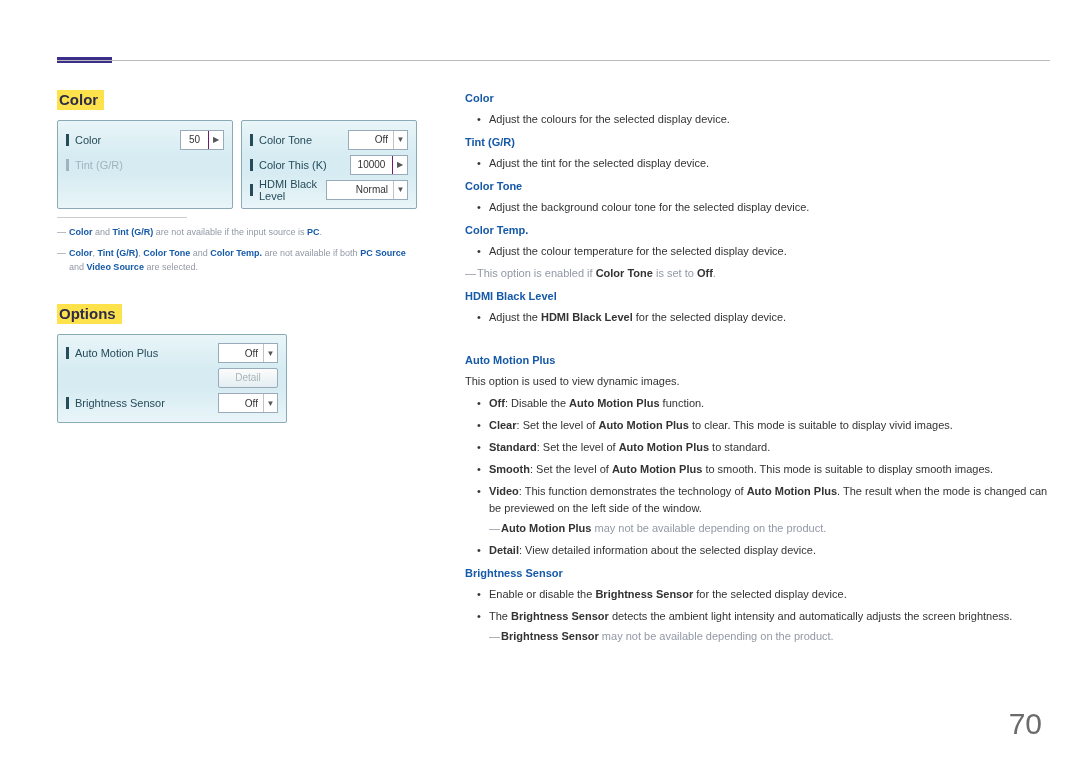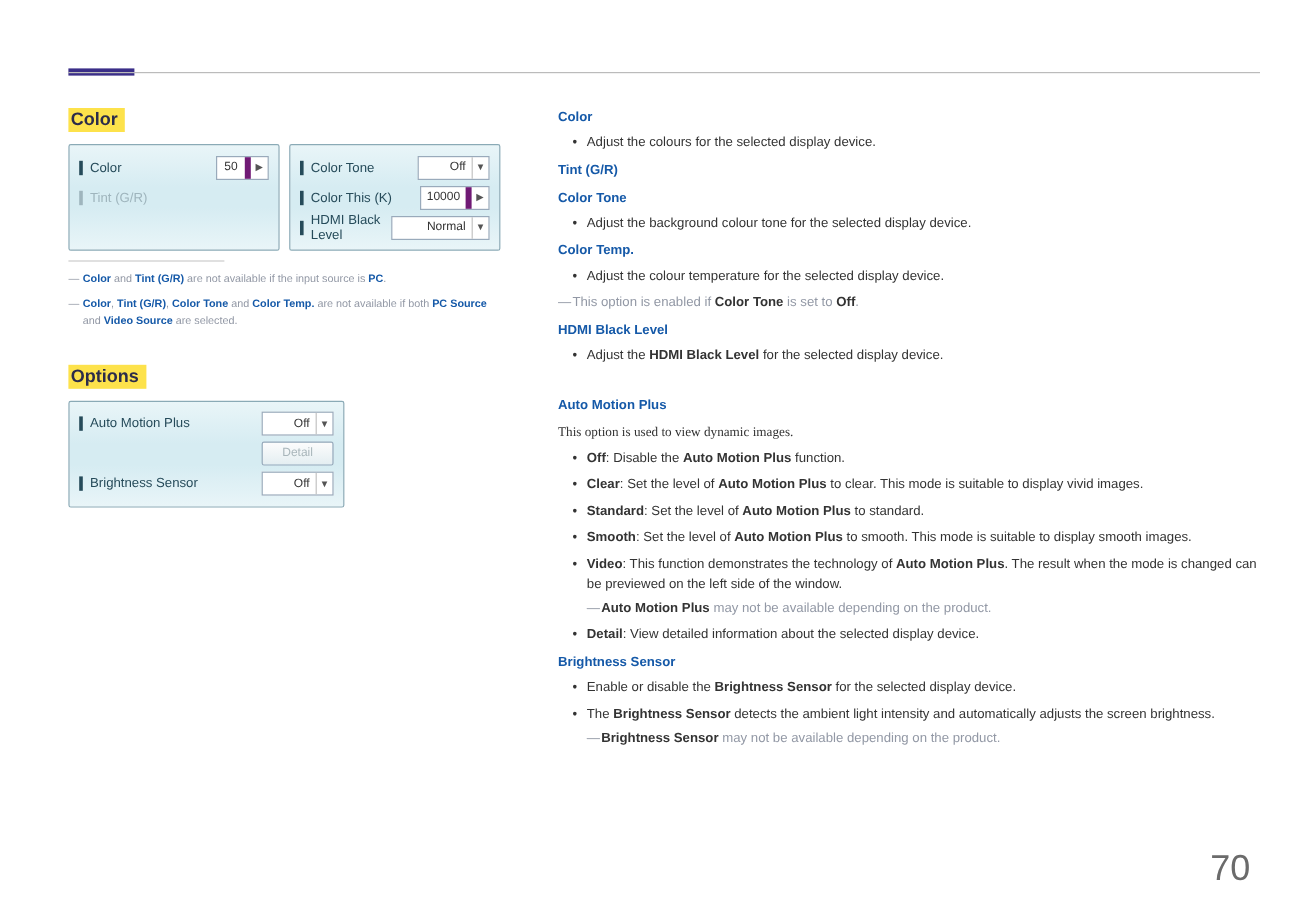--- a/index.html
+++ b/index.html
@@ -14,21 +14,21 @@
 
   .section-title { display: inline-block; background: #fde24b; color: #2c2c4a; font-weight: bold; font-size: 15px; padding: 1px 6px 2px 2px; margin-bottom: 10px; }
 
   .panel { background: linear-gradient(#e9f5f8,#d6ecf2 40%,#d6ecf2 60%,#e9f5f8); border: 1px solid #8aaab6; border-radius: 2px; padding: 6px 8px; font-size: 11px; color: #264b5a; }
   .panel-row { display: flex; align-items: center; height: 25px; gap: 4px; }
   .panel-row .bar { width: 3px; height: 12px; background: #264b5a; margin-right: 2px; }
   .panel-row.disabled { color: #9fb5bd; }
   .panel-row.disabled .bar { background: #9fb5bd; }
   .panel-label { flex: 1; }
   .spinner { display: flex; align-items: center; border: 1px solid #9ab; background: #fff; height: 20px; }
-  .spinner-val { width: 28px; text-align: center; font-size: 10px; color: #333; border-right: 5px solid #701a75; height: 100%; display:flex; align-items:center; justify-content:center; }
+  .spinner-val { width: 28px; text-align: center; font-size: 10px; color: #333; border-right: 1px solid #701a75; height: 100%; display:flex; align-items:center; justify-content:center; }
   .spinner-btn { width: 14px; height: 18px; display:flex; align-items:center; justify-content:center; font-size:8px; color:#555; cursor:pointer; }
   .panel-pair { display: flex; gap: 8px; }
   .panel-box { flex: 1; }
   .dropdown { display:flex; align-items:center; border:1px solid #9ab; background:#fff; height:20px; }
   .dropdown-val { flex:1; padding: 0 5px; text-align:right; font-size:10px; color:#333; }
   .dropdown-btn { width:14px; display:flex; align-items:center; justify-content:center; font-size:8px; color:#555; border-left:1px solid #c3c3c3; height:100%; cursor:pointer; }
   .detail-btn { height: 20px; border: 1px solid #9ab; border-radius: 2px; background: linear-gradient(#fcfcfc,#e4eef2); font-size: 10px; color: #a9b6bb; flex:1; cursor: default; text-align:center; line-height:18px; }
 
   .footnote-rule { border-top: 1px solid #ccc; margin: 8px 0 8px 0; width: 130px; }
   .footnote { font-size: 9px; color: #9298a5; line-height: 1.55; margin-bottom: 7px; position: relative; padding-left: 12px; }
@@ -39,21 +39,21 @@
   .right-col .heading { color: #1559a8; font-weight: bold; font-size: 11px; margin-top: 6px; margin-bottom: 4px; }
   .right-col .heading.first { margin-top: 0; }
   .right-col ul { list-style: none; padding-left: 0; margin-bottom: 4px; }
   .right-col li.bullet { position: relative; padding-left: 24px; margin-bottom: 5px; }
   .right-col li.bullet::before { content: "•"; position: absolute; left: 12px; top: 0; color:#333; }
   .right-col .dash-note { position: relative; padding-left: 12px; color:#9298a5; margin-bottom: 5px; }
   .right-col .dash-note::before { content: "―"; position:absolute; left:0; top:0; }
   .right-col li .dash-note-inner { position: relative; padding-left: 12px; color:#9298a5; margin-top: 3px; }
   .right-col li .dash-note-inner::before { content: "―"; position:absolute; left:0; top:0; }
   .bold { font-weight: bold; color:#333; }
-  .plain { color:#333;font-family:Liberation Serif, serif; }
+  .plain { color:#333; }
 
   .page-number { position: absolute; right: 38px; bottom: 22px; font-size: 30px; color: #6b6b6b; font-weight: 300; }
 </style>
 </head>
 <body>
 
 <div class="page">
   <div class="top-accent"></div>
   <div class="top-rule"></div>
 
@@ -144,20 +144,23 @@
     </div>
 
     <div class="right-col">
 
       <div class="heading first">Color</div>
       <ul>
           <li class="bullet"><span>Adjust the colours for the selected display device.</span></li>
         </ul>
 
       <div class="heading">Tint (G/R)</div>
+      <ul>
+          <li class="bullet"><span>Adjust the tint for the selected display device.</span></li>
+        </ul>
 
       <div class="heading">Color Tone</div>
       <ul>
           <li class="bullet"><span>Adjust the background colour tone for the selected display device.</span></li>
         </ul>
 
       <div class="heading">Color Temp.</div>
       <ul>
           <li class="bullet"><span>Adjust the colour temperature for the selected display device.</span></li>
         </ul>

